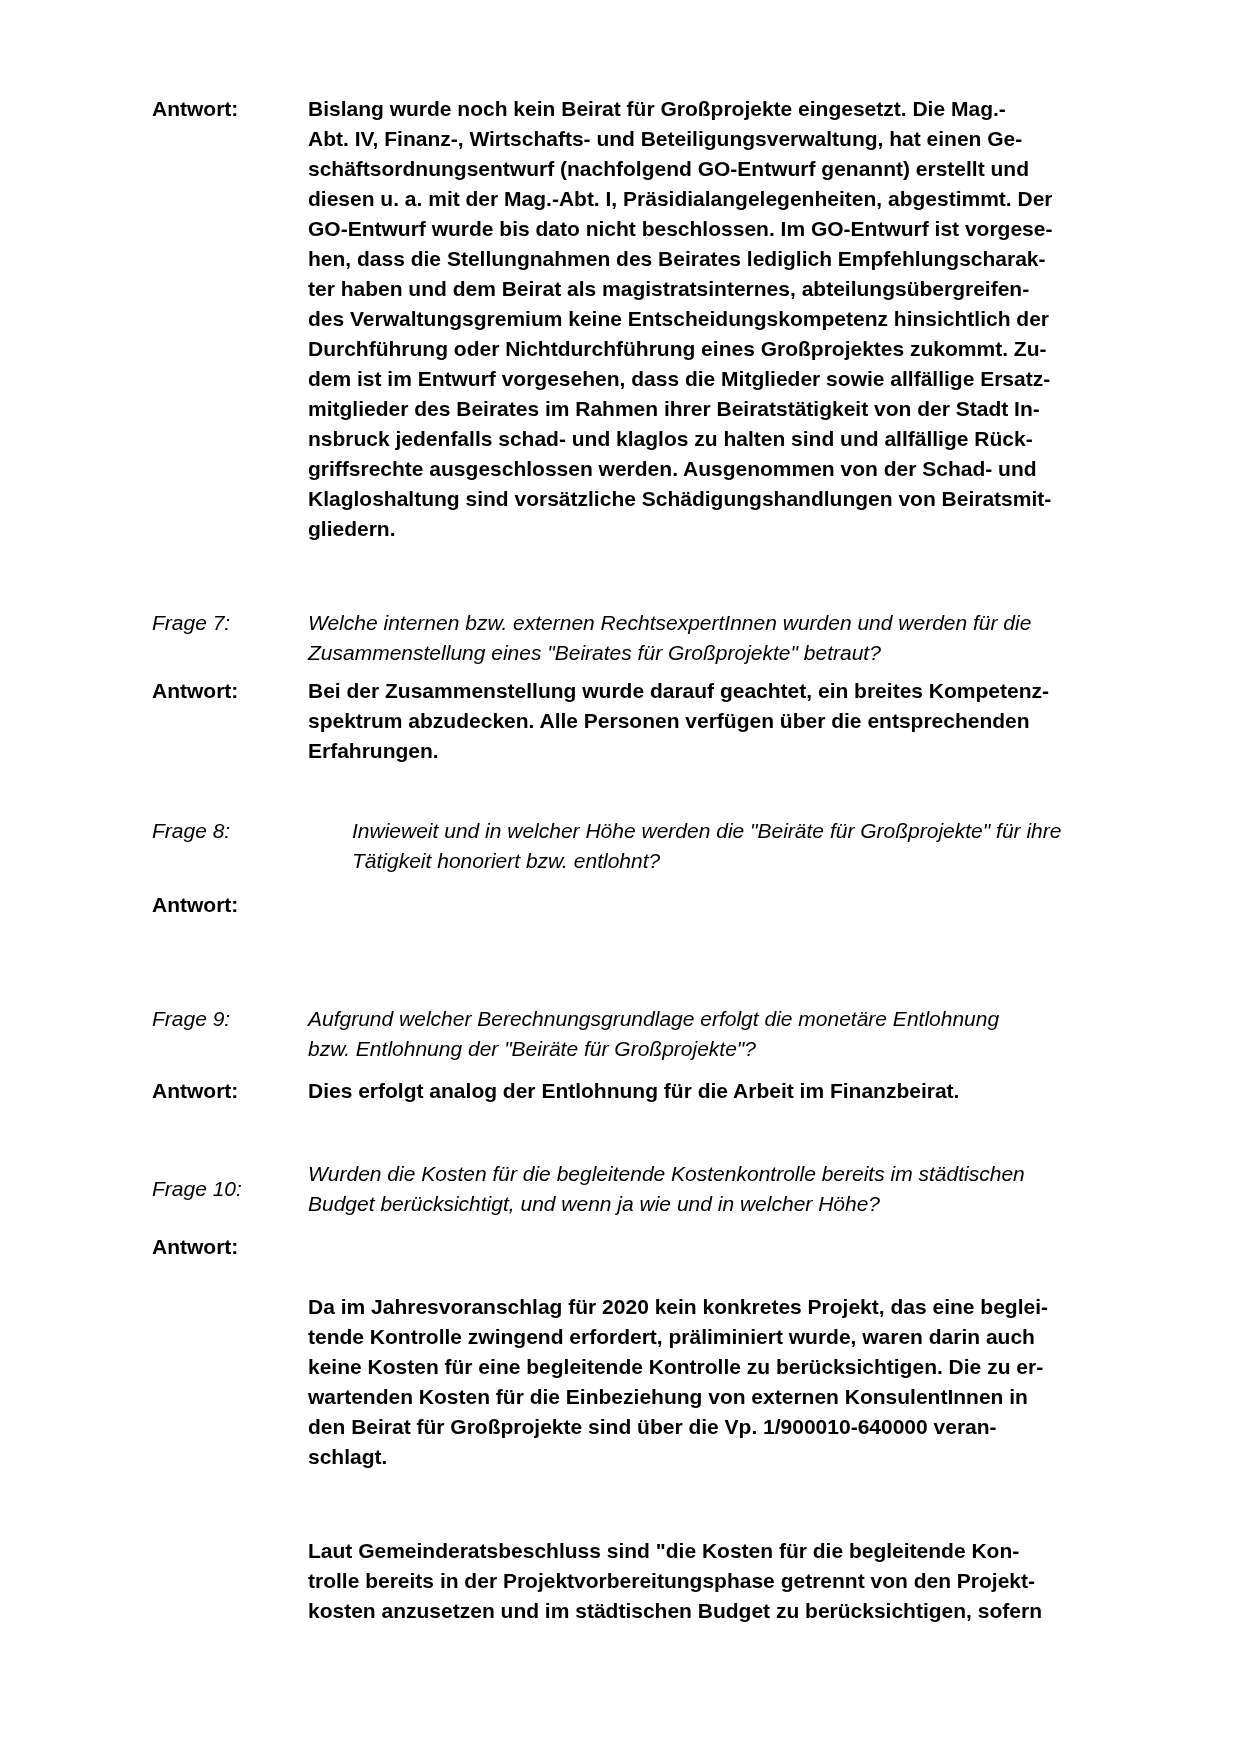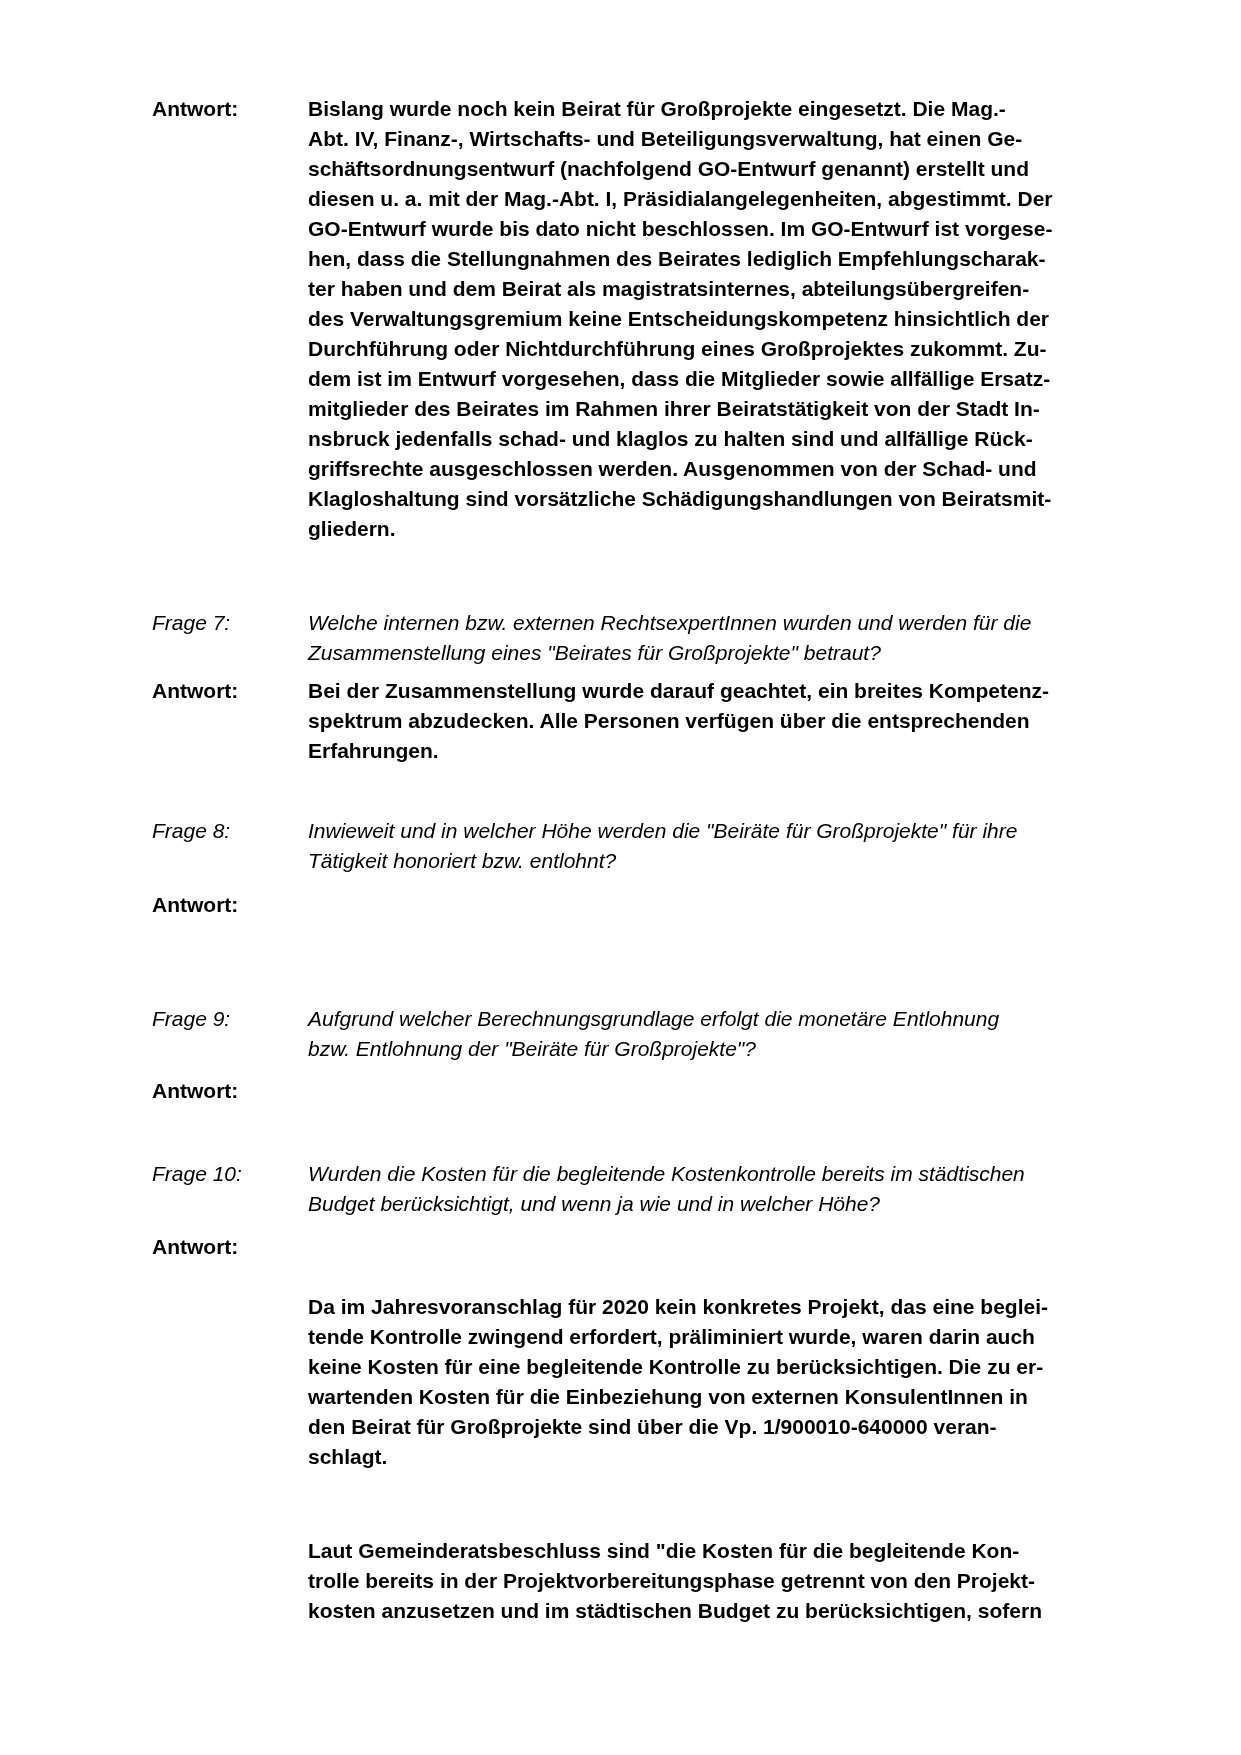--- a/index.html
+++ b/index.html
@@ -41,25 +41,25 @@
   .question .text {
     font-style: italic;
     font-weight: normal;
   }
   .para2 {
     margin-top: 4px;
   }
   
   .mt-q1 { margin-top: 64px; }
   .mt-a1 { margin-top: 8px;  }
-  .mt-q2 { margin-top: 50px; }
+  .mt-q2 { margin-top: 50px; gap: 44px; }
   .mt-a2 { margin-top: 14px; }
   .mt-q3 { margin-top: 84px; }
   .mt-a3 { margin-top: 12px; }
-  .mt-q4 { margin-top: 53px; }
+  .mt-q4 { margin-top: 53px; align-items: center; }
   .mt-a4 { margin-top: 13px; }
 </style>
 </head>
 <body>
 
 <div class="page">
 
   <div class="row answer">
     <div class="label">Antwort:</div>
     <div class="text">Bislang wurde noch kein Beirat für Großprojekte eingesetzt. Die Mag.-
@@ -103,20 +103,21 @@
   </div>
 
   <div class="row question mt-q3">
     <div class="label">Frage 9:</div>
     <div class="text">Aufgrund welcher Berechnungsgrundlage erfolgt die monetäre Entlohnung
 bzw. Entlohnung der "Beiräte für Großprojekte"?</div>
   </div>
 
   <div class="row answer mt-a3">
     <div class="label">Antwort:</div>
+    <div class="text">Dies erfolgt analog der Entlohnung für die Arbeit im Finanzbeirat.</div>
   </div>
 
   <div class="row question mt-q4">
     <div class="label">Frage 10:</div>
     <div class="text">Wurden die Kosten für die begleitende Kostenkontrolle bereits im städtischen
 Budget berücksichtigt, und wenn ja wie und in welcher Höhe?</div>
   </div>
 
   <div class="row answer mt-a4">
     <div class="label">Antwort:</div>

